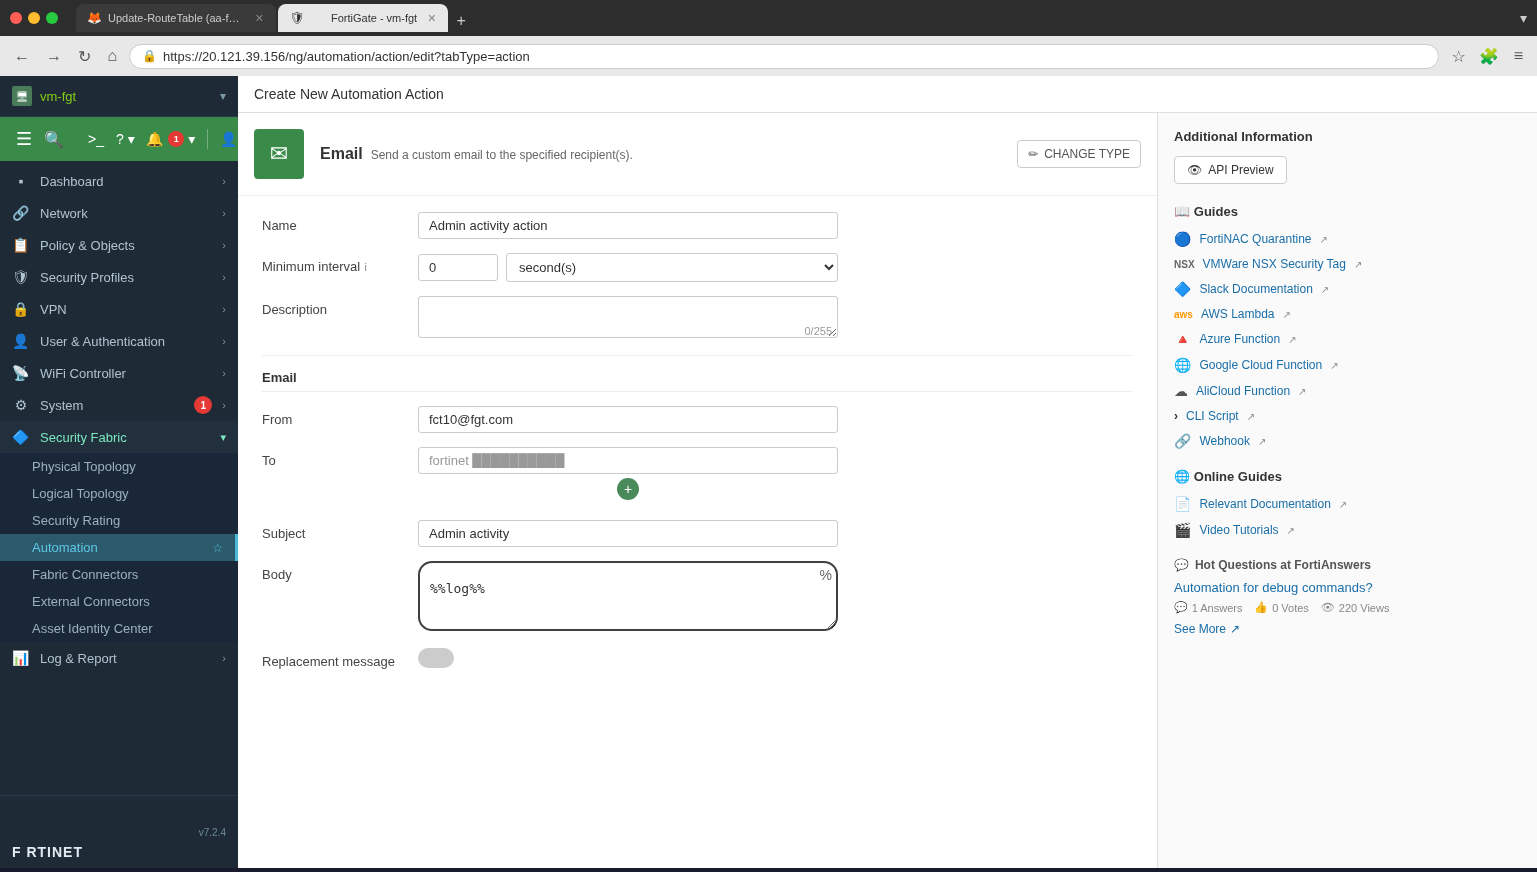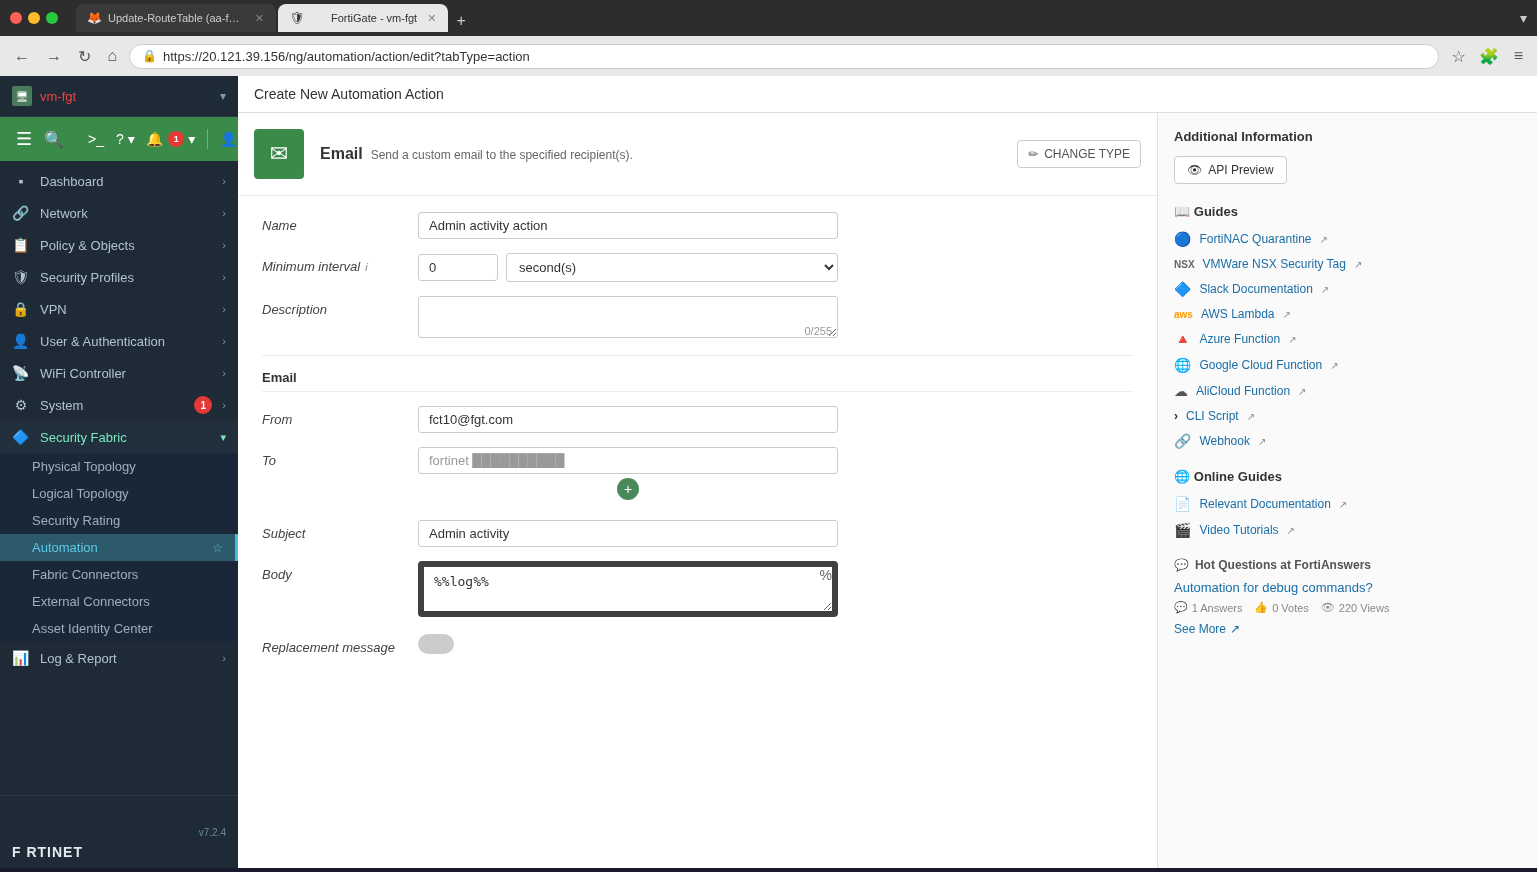--- a/index.html
+++ b/index.html
@@ -30,21 +30,21 @@
     .nav-action-btn { background: none; border: none; cursor: pointer; color: #555; font-size: 16px; padding: 4px; }
 
     
     .app { display: flex; height: 792px; width: 1537px; }
 
     
     .sidebar { width: 238px; background: #1e2a35; color: #c8d6df; display: flex; flex-direction: column; flex-shrink: 0; }
     .sidebar-header { background: #1e2a35; padding: 10px 12px; display: flex; align-items: center; justify-content: space-between; border-bottom: 1px solid #2a3a48; }
     .sidebar-device { display: flex; align-items: center; gap: 8px; }
     .device-icon { width: 20px; height: 20px; background: #4a7c59; border-radius: 2px; display: flex; align-items: center; justify-content: center; color: white; font-size: 10px; }
-    .device-name { font-size: 13px; color: #ef4444; font-weight: 500; }
+    .device-name { font-size: 13px; color: #84cc16; font-weight: 500; }
     .sidebar-chevron { color: #7a9aaa; font-size: 12px; }
 
     .sidebar-nav { flex: 1; overflow-y: auto; padding: 4px 0; }
     .sidebar-nav::-webkit-scrollbar { width: 4px; }
     .sidebar-nav::-webkit-scrollbar-track { background: transparent; }
     .sidebar-nav::-webkit-scrollbar-thumb { background: #3a5060; border-radius: 2px; }
 
     .nav-item { display: flex; align-items: center; padding: 7px 12px; cursor: pointer; color: #b0c4cf; gap: 10px; position: relative; }
     .nav-item-icon { width: 18px; height: 18px; display: flex; align-items: center; justify-content: center; flex-shrink: 0; font-size: 14px; }
     .nav-item-label { flex: 1; font-size: 13px; }
@@ -88,41 +88,41 @@
 
     .form-header { display: flex; align-items: center; padding: 16px; border-bottom: 1px solid #eee; gap: 16px; }
     .email-icon-box { width: 50px; height: 50px; background: #3a8a4a; border-radius: 4px; display: flex; align-items: center; justify-content: center; color: white; font-size: 22px; flex-shrink: 0; }
     .form-header-info { flex: 1; }
     .form-type-title { font-size: 16px; font-weight: 600; color: #333; }
     .form-type-desc { font-size: 12px; color: #666; margin-top: 2px; }
     .change-type-btn { display: flex; align-items: center; gap: 6px; background: none; border: none; color: #555; font-size: 12px; cursor: pointer; padding: 6px 10px; border: 1px solid #ccc; border-radius: 4px; }
 
     .form-section { padding: 16px 24px; }
     .form-row { display: flex; align-items: flex-start; margin-bottom: 14px; gap: 16px; }
-    .form-label { width: 140px; font-size: 13px; color: #444; padding-top: 6px; flex-shrink: 0; display: flex; align-items: center; gap: 4px; font-style: italic; }
+    .form-label { width: 140px; font-size: 13px; color: #444; padding-top: 6px; flex-shrink: 0; display: flex; align-items: center; gap: 4px; }
     .form-label-info { color: #888; font-size: 11px; cursor: pointer; }
     .form-control { flex: 1; max-width: 420px; }
 
     .input-field { width: 100%; padding: 5px 10px; border: 1px solid #ccc; border-radius: 3px; font-size: 13px; color: #333; background: white; }
 
     .interval-group { display: flex; gap: 8px; align-items: center; }
     .interval-input { width: 80px; padding: 5px 10px; border: 1px solid #ccc; border-radius: 3px; font-size: 13px; }
     .interval-select { padding: 5px 24px 5px 8px; border: 1px solid #ccc; border-radius: 3px; font-size: 13px; background: white; }
 
     .desc-wrap { position: relative; }
     .desc-textarea { width: 100%; padding: 5px 10px; border: 1px solid #ccc; border-radius: 3px; font-size: 13px; min-height: 36px; resize: vertical; }
     .desc-count { position: absolute; right: 6px; bottom: 4px; font-size: 11px; color: #999; text-align: center; }
 
     .email-section-title { font-size: 13px; font-weight: 600; color: #333; margin-bottom: 14px; padding-bottom: 6px; border-bottom: 1px solid #eee; }
 
     .to-field-wrap { position: relative; }
     .add-circle { width: 22px; height: 22px; background: #4a8a5a; border-radius: 50%; display: flex; align-items: center; justify-content: center; color: white; font-size: 14px; cursor: pointer; border: none; }
 
     .body-wrap { position: relative; }
-    .body-textarea { width: 100%; padding: 7px 10px; border: 6px solid #404040; border-radius: 4px; font-size: 13px; min-height: 54px; resize: vertical; padding-right: 30px; }
+    .body-textarea { width: 100%; padding: 18px 10px; border: 2px solid #404040; border-radius: 14px; font-size: 13px; min-height: 54px; resize: vertical; padding-right: 30px; }
     .body-icon { position: absolute; right: 6px; top: 6px; color: #666; font-size: 14px; cursor: pointer; }
 
     .replacement-toggle { display: flex; align-items: center; gap: 10px; }
     .toggle-switch { width: 36px; height: 20px; background: #ccc; border-radius: 10px; position: relative; cursor: pointer; }
     .toggle-switch.off { background: #ccc; }
 
     
     .right-panel { width: 380px; background: #fafafa; border-left: 1px solid #e0e0e0; overflow-y: auto; padding: 16px; flex-shrink: 0; }
     .right-panel::-webkit-scrollbar { width: 4px; }
     .right-panel::-webkit-scrollbar-thumb { background: #ccc; border-radius: 2px; }

